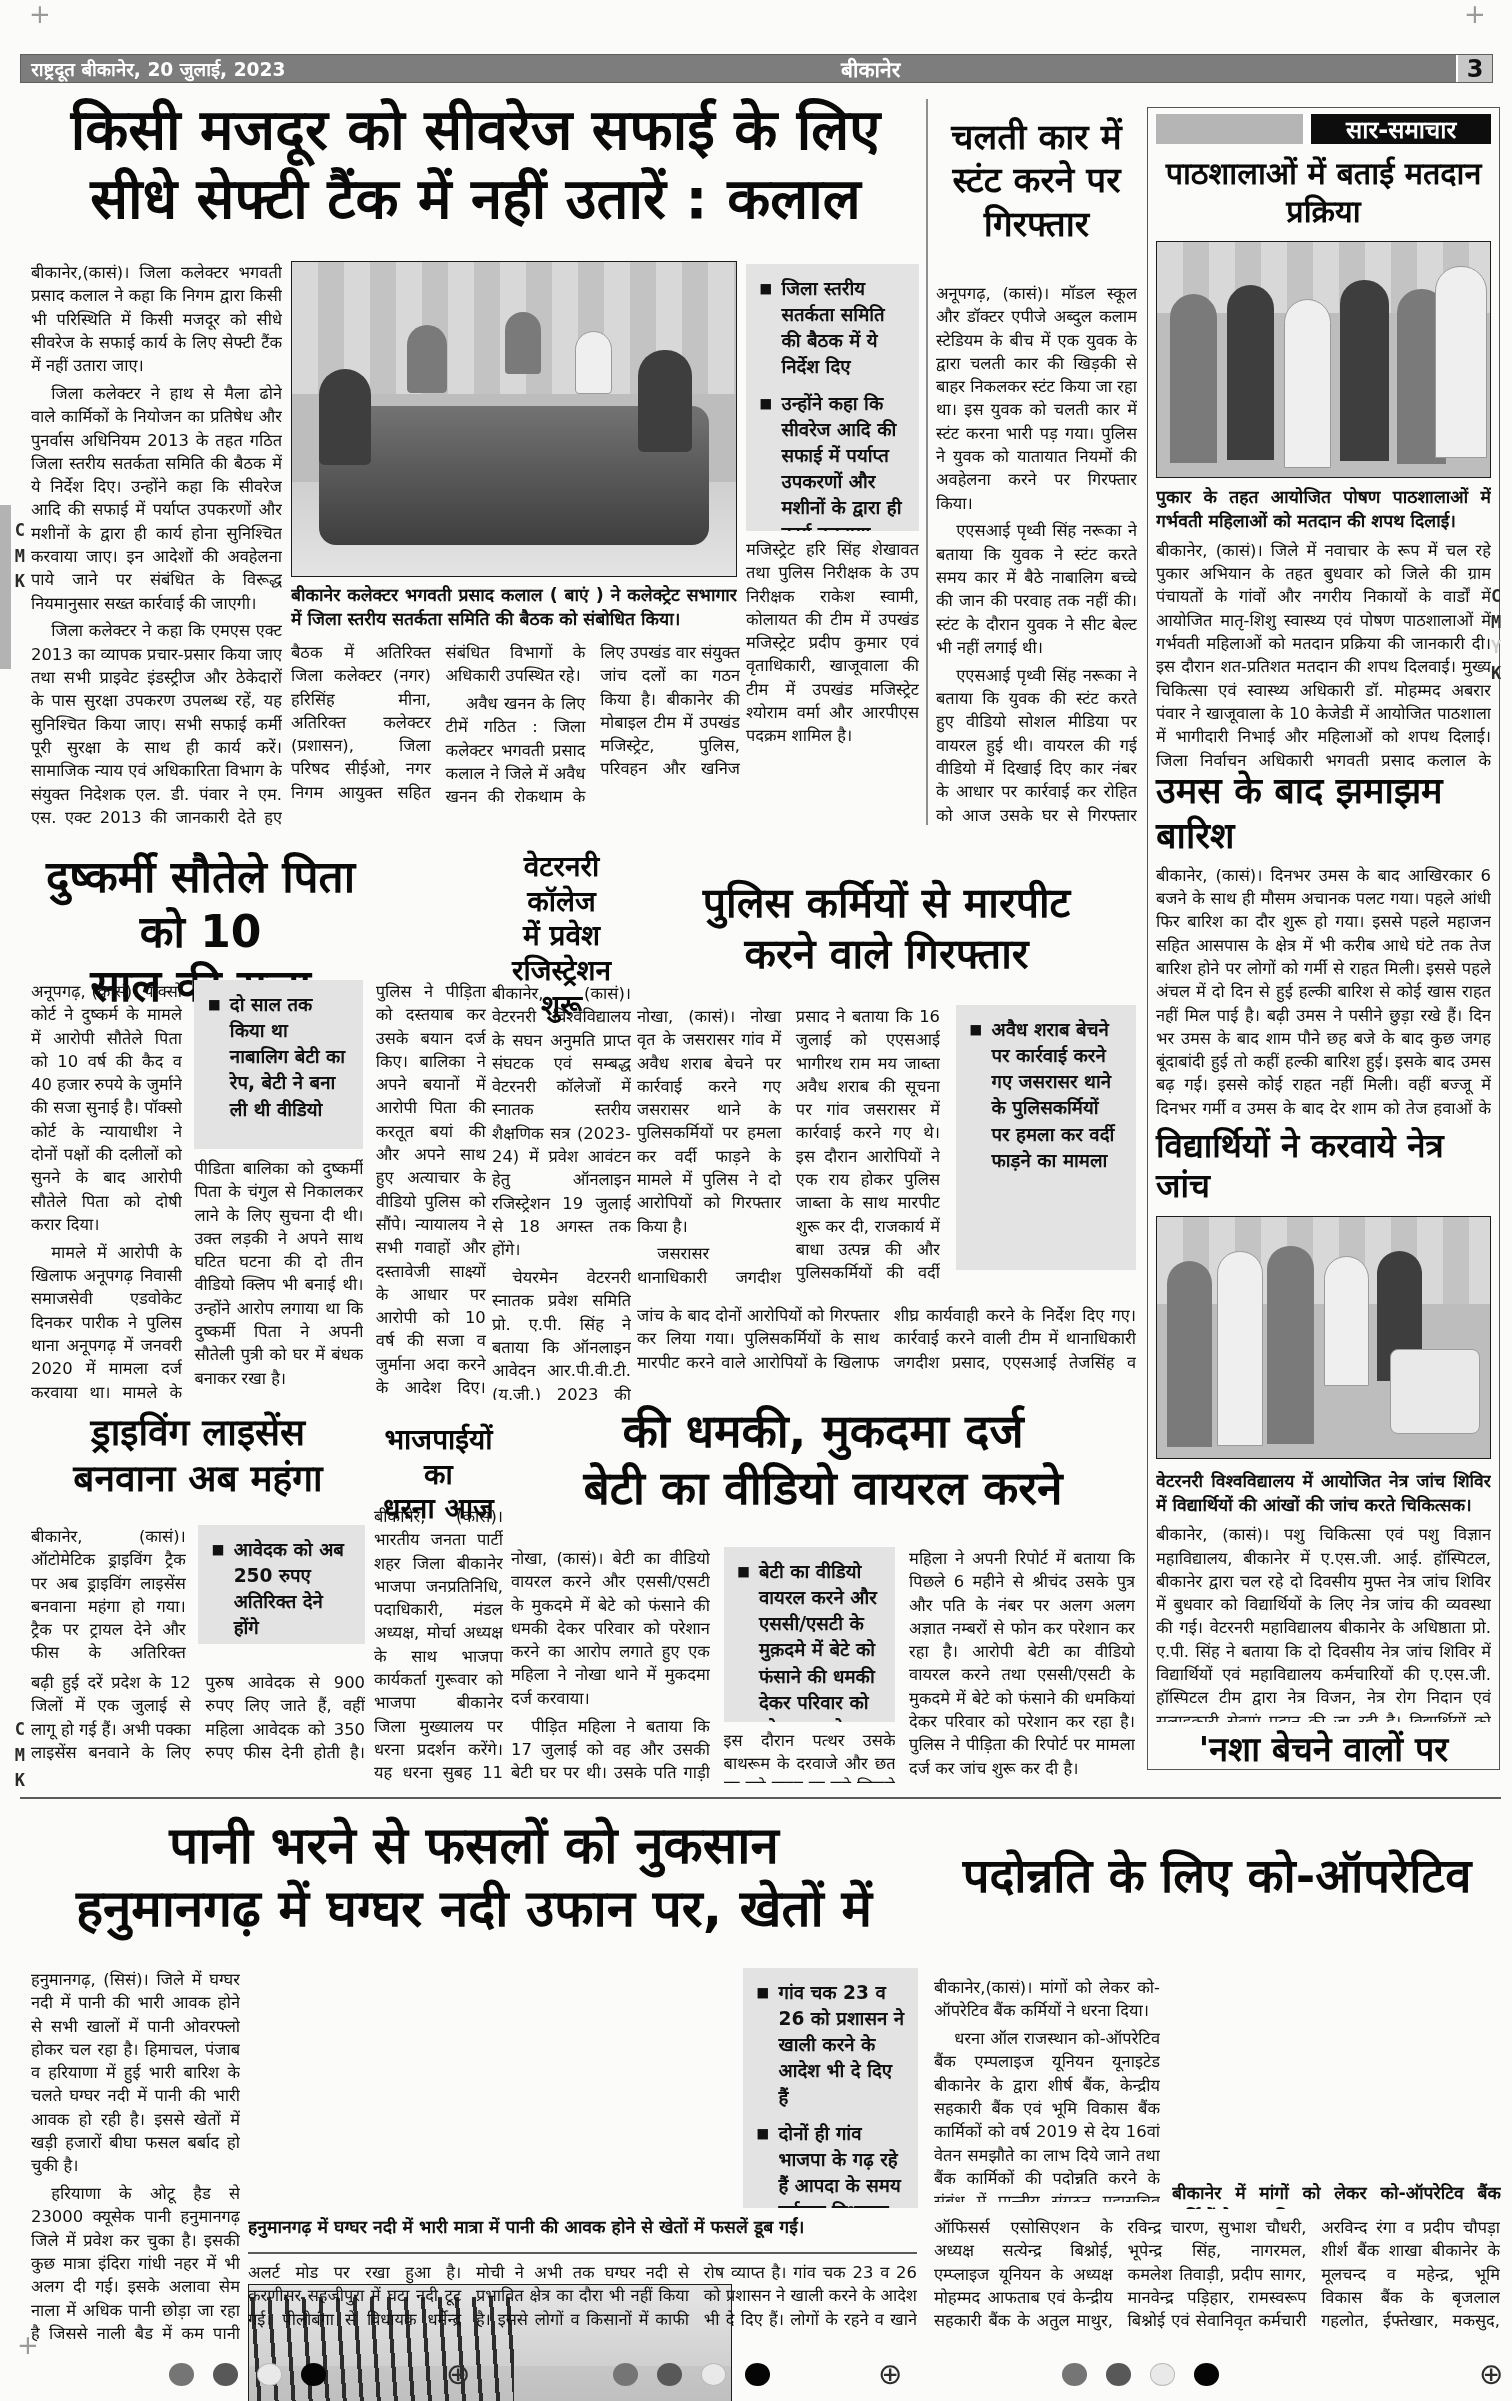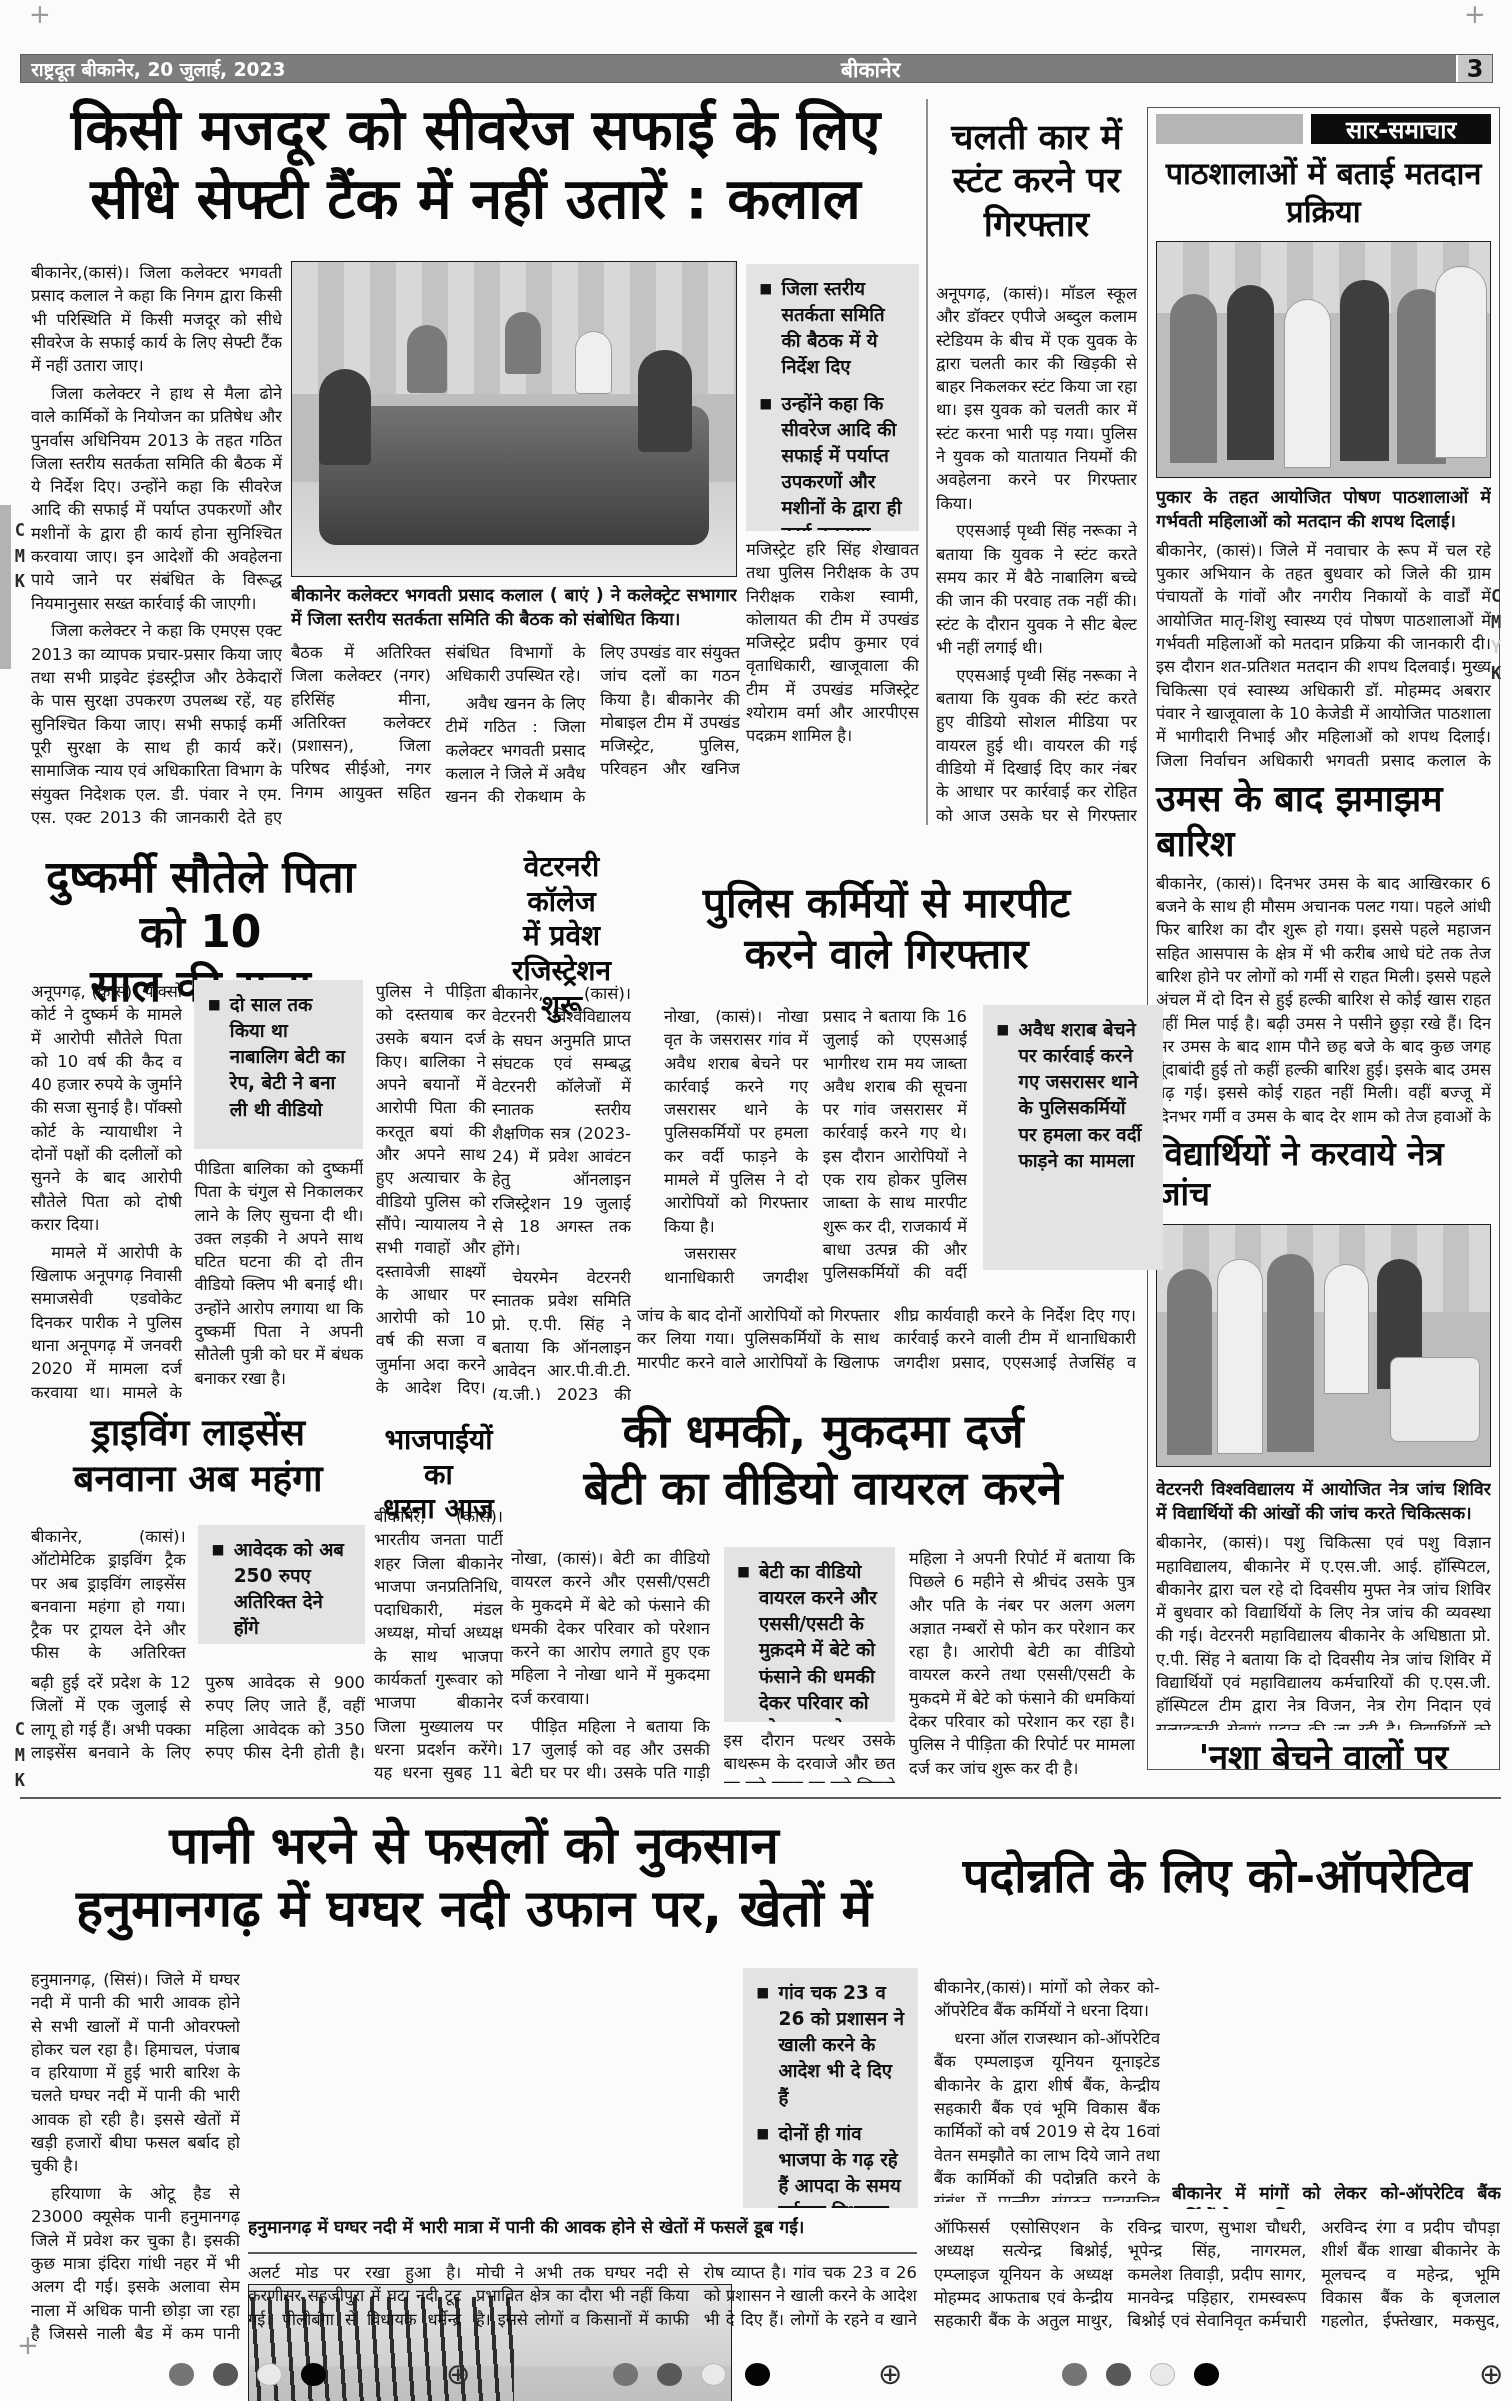--- a/index.html
+++ b/index.html
@@ -138,21 +138,21 @@
       <div class="ph-person light" style="left:38%;top:24%;width:47px;height:169px;border-radius:24px 24px 0 0"></div>
       <div class="ph-person" style="left:55%;top:16%;width:49px;height:181px;border-radius:24px 24px 0 0"></div>
       <div class="ph-person mid" style="left:72%;top:20%;width:49px;height:175px;border-radius:24px 24px 0 0"></div>
       <div class="ph-person light" style="right:1%;top:10%;width:52px;height:192px;border-radius:25px 25px 0 0"></div>
     </div>
     <div class="caption" style="margin-top:6.8px">पुकार के तहत आयोजित पोषण पाठशालाओं में गर्भवती महिलाओं को मतदान की शपथ दिलाई।</div>
     <div class="btxt" style="margin-top:5.6px;height:230px">
       <p class="nolead">बीकानेर, (कासं)। जिले में नवाचार के रूप में चल रहे पुकार अभियान के तहत बुधवार को जिले की ग्राम पंचायतों के गांवों और नगरीय निकायों के वार्डों में आयोजित मातृ-शिशु स्वास्थ्य एवं पोषण पाठशालाओं में गर्भवती महिलाओं को मतदान प्रक्रिया की जानकारी दी। इस दौरान शत-प्रतिशत मतदान की शपथ दिलवाई। मुख्य चिकित्सा एवं स्वास्थ्य अधिकारी डॉ. मोहम्मद अबरार पंवार ने खाजूवाला के 10 केजेडी में आयोजित पाठशाला में भागीदारी निभाई और महिलाओं को शपथ दिलाई। जिला निर्वाचन अधिकारी भगवती प्रसाद कलाल के निर्देशानुसार जिले के सातों विधानसभा क्षेत्रों में ईवीएम डेमोस्ट्रेशन वैन के माध्यम से स्कूलों और कॉलेजों में ईवीएम वीवीपेट प्रदर्शन किया गया। विभिन्न क्षेत्रों में एएलएमटी ने निर्वाचन प्रक्रिया के बारे में बताया तथा वोटर हेल्पलाइन ऐप के बारे में जानकारी दी। उन्होंने बताया कि जागरूकता का यह अभियान सतत रूप से चलेगा।</p>
     </div>
 
-    <div class="hl" style="font-size:36px;margin-top:8px;text-align:left">
+    <div class="hl" style="font-size:36px;text-align:left">
       <span>उमस के बाद झमाझम बारिश</span>
     </div>
     <div class="btxt" style="margin-top:5.6px;height:255px">
       <p class="nolead">बीकानेर, (कासं)। दिनभर उमस के बाद आखिरकार 6 बजने के साथ ही मौसम अचानक पलट गया। पहले आंधी फिर बारिश का दौर शुरू हो गया। इससे पहले महाजन सहित आसपास के क्षेत्र में भी करीब आधे घंटे तक तेज बारिश होने पर लोगों को गर्मी से राहत मिली। इससे पहले अंचल में दो दिन से हुई हल्की बारिश से कोई खास राहत नहीं मिल पाई है। बढ़ी उमस ने पसीने छुड़ा रखे हैं। दिन भर उमस के बाद शाम पौने छह बजे के बाद कुछ जगह बूंदाबांदी हुई तो कहीं हल्की बारिश हुई। इसके बाद उमस बढ़ गई। इससे कोई राहत नहीं मिली। वहीं बज्जू में दिनभर गर्मी व उमस के बाद देर शाम को तेज हवाओं के साथ झमाझम बरसात हुई, जिससे थोड़ी राहत मिली।</p>
 
     </div>
 
     <div class="hl" style="font-size:33px;margin-top:6.8px;text-align:left">
       <span>विद्यार्थियों ने करवाये नेत्र जांच</span>
     </div>
@@ -208,21 +208,21 @@
   </div>
   <div class="abs btxt" style="left:492px;top:982px;width:139px;height:418px">
     <p class="nolead">बीकानेर, (कासं)। वेटरनरी विश्वविद्यालय के सघन अनुमति प्राप्त संघटक एवं सम्बद्ध वेटरनरी कॉलेजों में स्नातक स्तरीय शैक्षणिक सत्र (2023-24) में प्रवेश आवंटन हेतु ऑनलाइन रजिस्ट्रेशन 19 जुलाई से 18 अगस्त तक होंगे।</p>
     <p>चेयरमेन वेटरनरी स्नातक प्रवेश समिति प्रो. ए.पी. सिंह ने बताया कि ऑनलाइन आवेदन आर.पी.वी.टी. (यू.जी.) 2023 की वेबसाइट पर किए जा सकेंगे। आवश्यक अर्हताएं एवं आवेदन प्रक्रिया सम्बन्धी विस्तृत जानकारी विश्वविद्यालय की वेबसाइट पर उपलब्ध है।</p>
   </div>
 
   <div class="abs hl" style="left:637px;top:878px;width:499px;font-size:41px">
     <span>पुलिस कर्मियों से मारपीट</span>
     <span>करने वाले गिरफ्तार</span>
   </div>
-  <div class="abs" style="left:664px;top:1005px;width:499px;height:294px;display:flex;gap:16px;overflow:hidden">
+  <div class="abs" style="left:637px;top:1005px;width:499px;height:294px;display:flex;gap:16px;overflow:hidden">
     <div class="btxt cols2" style="width:305px">
       <p class="nolead">नोखा, (कासं)। नोखा वृत के जसरासर गांव में अवैध शराब बेचने पर कार्रवाई करने गए जसरासर थाने के पुलिसकर्मियों पर हमला कर वर्दी फाड़ने के मामले में पुलिस ने दो आरोपियों को गिरफ्तार किया है।</p>
       <p>जसरासर थानाधिकारी जगदीश प्रसाद ने बताया कि 16 जुलाई को एएसआई भागीरथ राम मय जाब्ता अवैध शराब की सूचना पर गांव जसरासर में कार्रवाई करने गए थे। इस दौरान आरोपियों ने एक राय होकर पुलिस जाब्ता के साथ मारपीट शुरू कर दी, राजकार्य में बाधा उत्पन्न की और पुलिसकर्मियों की वर्दी फाड़ दी। जिस पर मामला दर्ज कर जांच शुरू की गई।</p>
     </div>
     <div class="gbox" style="width:181px;height:265px">
       <div class="b">
         <span class="sq">■</span>
         <span>अवैध शराब बेचने पर कार्रवाई करने गए जसरासर थाने के पुलिसकर्मियों पर हमला कर वर्दी फाड़ने का मामला</span>
       </div>
     </div>

